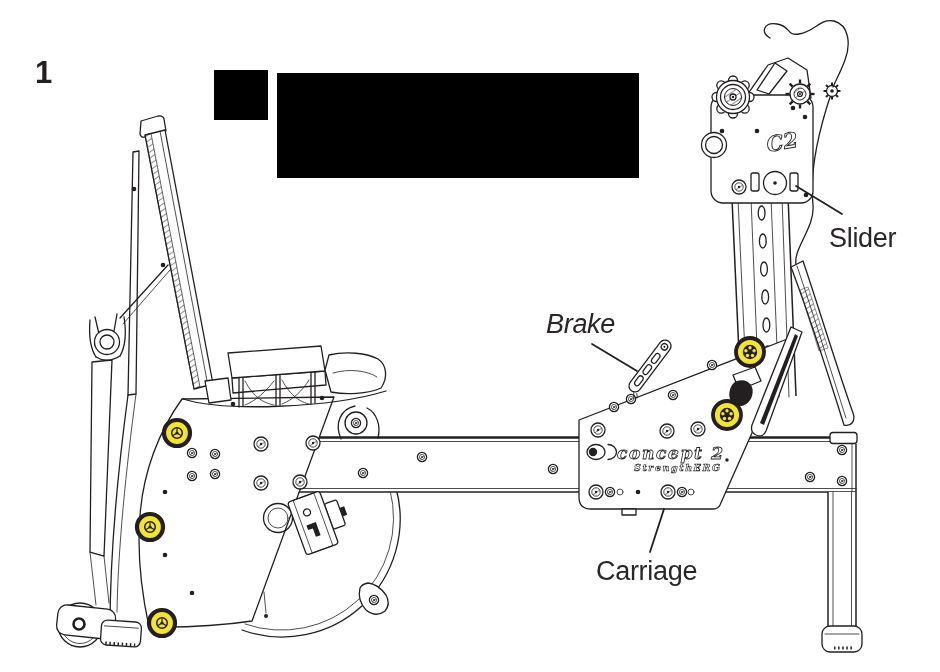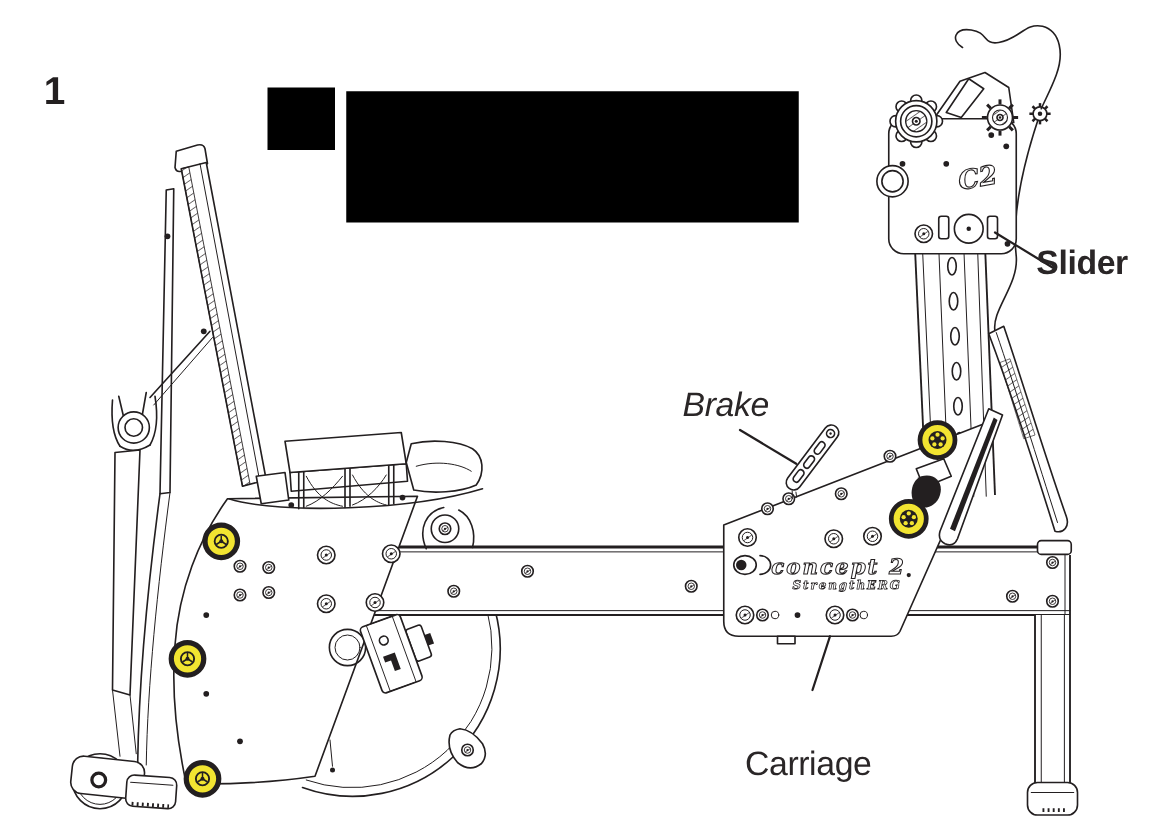--- a/index.html
+++ b/index.html
@@ -340,17 +340,17 @@
   <line x1="796" y1="186" x2="842" y2="214"></line>
   <line x1="592" y1="344" x2="637" y2="371"></line>
   <line x1="664" y1="509" x2="650" y2="552"></line>
 </g>
 </svg>
 
 <div class="redact" style="left:214px;top:70px;width:54px;height:50px;"></div>
 <div class="redact" style="left:277px;top:73px;width:362px;height:105px;"></div>
 
 <div class="step" style="left:35px;top:57px;">1</div>
-<div class="lbl" style="left:829px;top:196px;font-weight:bold;">Slider</div>
+<div class="lbl" style="left:829px;top:224px;">Slider</div>
 <div class="lbl" style="left:546px;top:310px;font-style:italic;">Brake</div>
-<div class="lbl" style="left:596px;top:557px;margin-top:40px;">Carriage</div>
+<div class="lbl" style="left:596px;top:557px;">Carriage</div>
 
 </div>
 
 </body></html>

